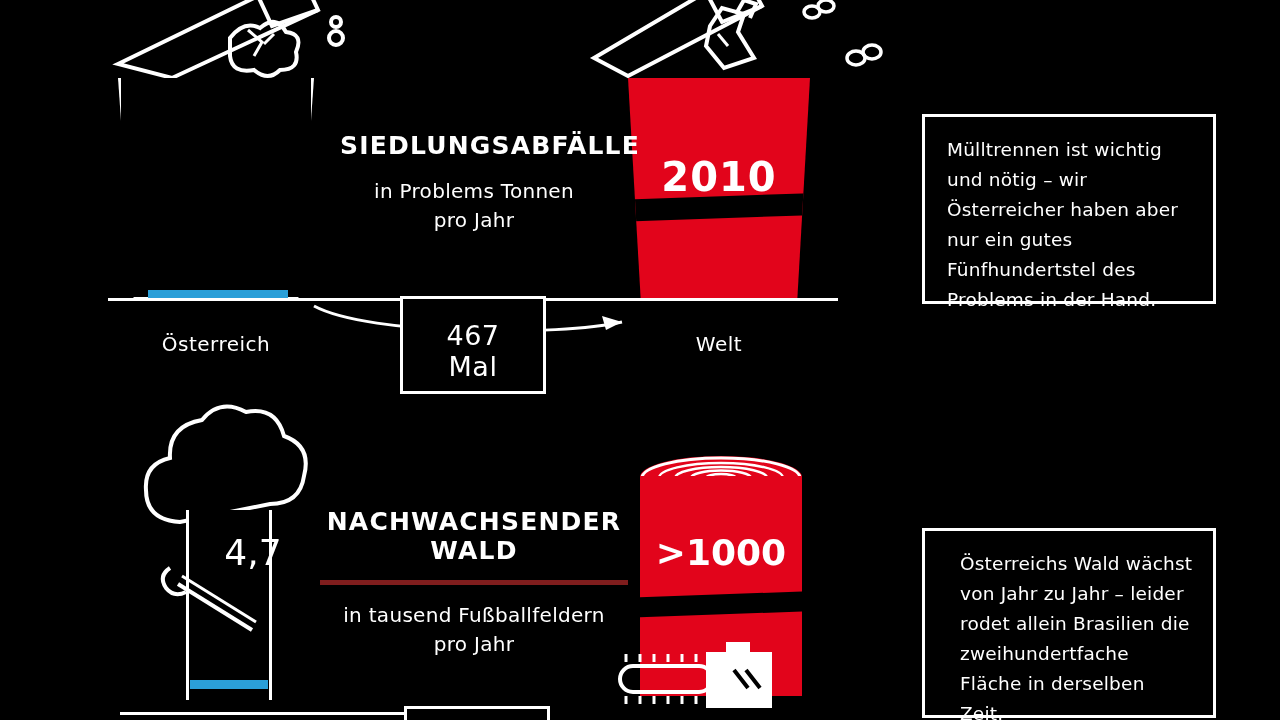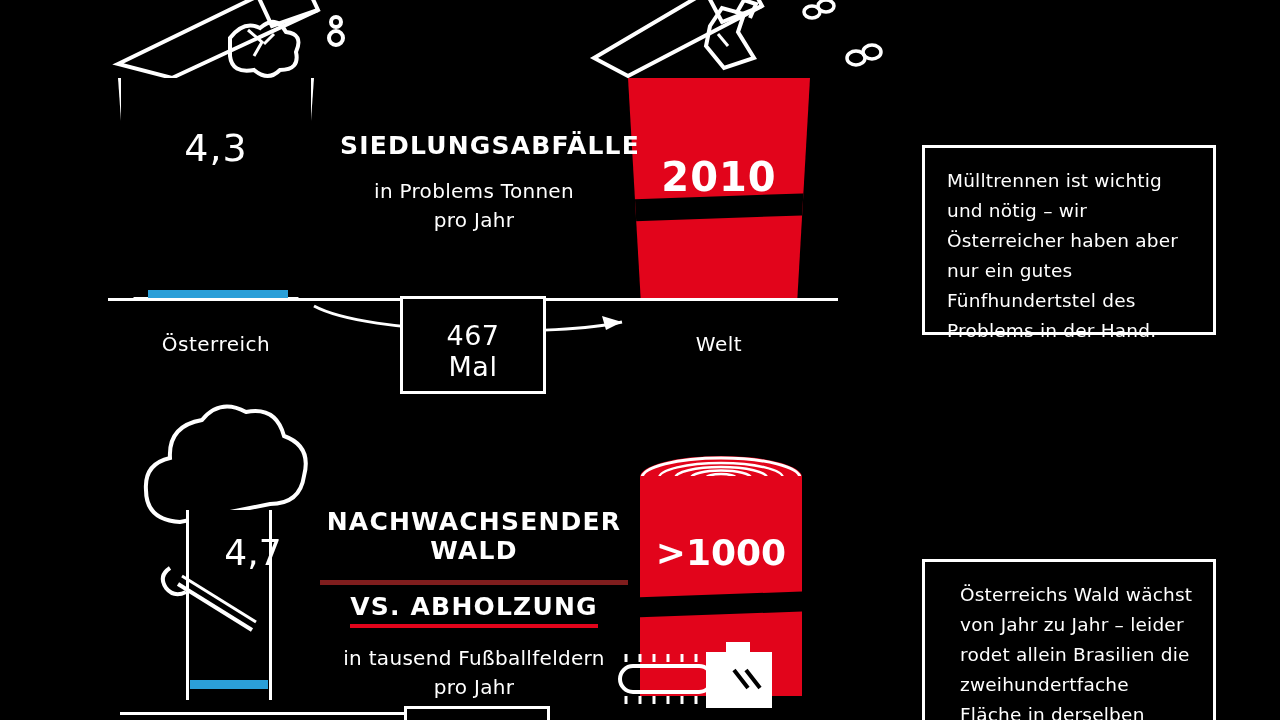--- a/index.html
+++ b/index.html
@@ -221,21 +221,20 @@
   .ul-blue { border-bottom: 5px solid #7f1d1d; display: inline-block; padding-bottom: 14px; }
   .ul-red  { border-bottom: 4px solid #e2041b; display: inline-block; padding-bottom: 3px; }
 
   
   .note-box {
     position: absolute;
     border: 3px solid #ffffff;
     background: #000;
     box-sizing: border-box;
     padding: 18px 20px 16px 22px;
-    margin-top: 31px;
   }
   .note-box p {
     margin: 0;
     font-size: 18.5px;
     line-height: 1.62;
     letter-spacing: 0.2px;
   }
   #note-waste  { left: 922px; top: 114px;  width: 294px; height: 190px; }
   #note-forest { left: 922px; top: 528px;  width: 294px; height: 190px; padding-left: 35px; }
 
@@ -256,21 +255,20 @@
 
         <path d="M122 52 q14 -18 30 -10 q16 -14 26 4 q18 2 10 20 q4 18 -16 18 q-12 12 -26 0 q-22 4 -24 -14 Z" fill="none" stroke="#ffffff" stroke-width="4"></path>
         <path d="M140 44 l14 12 l-8 14 M166 48 l-10 10" fill="none" stroke="#ffffff" stroke-width="3"></path>
 
         <circle cx="228" cy="52" r="7" fill="none" stroke="#ffffff" stroke-width="4"></circle>
         <circle cx="228" cy="36" r="5" fill="none" stroke="#ffffff" stroke-width="4"></circle>
       </svg>
     </div>
     <div class="bin-at-body"></div>
     <div class="bin-at-fill"></div>
-    <div class="bin-at-value">4,3</div>
 
     <div>
       <svg class="abs" style="left:586px; top:-16px;" width="300" height="112" viewBox="0 0 300 112">
         <path d="M8 74 L120 8 L160 -8 L176 22 L42 92 Z" fill="none" stroke="#ffffff" stroke-width="4"></path>
         <path d="M120 8 L136 38 L176 22" fill="none" stroke="#ffffff" stroke-width="4"></path>
 
         <path d="M124 42 l12 -18 l22 6 l-6 18 l16 26 l-30 10 l-18 -22 Z" fill="none" stroke="#ffffff" stroke-width="4"></path>
         <path d="M150 30 l8 -14 l12 4 l-6 14" fill="none" stroke="#ffffff" stroke-width="4"></path>
         <path d="M132 50 l10 12" fill="none" stroke="#ffffff" stroke-width="3"></path>
 
@@ -362,23 +360,20 @@
             <path d="M100 54 L100 62"></path>
         </g>
         <path d="M138 28 l14 18 M150 28 l14 18" stroke="#000000" stroke-width="4" fill="none"></path>
       </svg>
     </div>
 
     <div class="mid-block-2">
       <div class="headline">
         <span class="ul-blue">NACHWACHSENDER WALD</span>
       </div>
-      <div class="headline" style="margin-top:8px;">
-        <span class="ul-red">VS. ABHOLZUNG</span>
-      </div>
       <div class="subline">
         <div>in tausend Fußballfeldern</div>
         <div>pro Jahr</div>
       </div>
     </div>
 
     <div class="baseline" style="left:120px; top:332px; width:420px;"></div>
     <div class="pill" style="left:404px; top:326px; width:146px; height:40px; overflow:hidden;"></div>
   </div>
 

